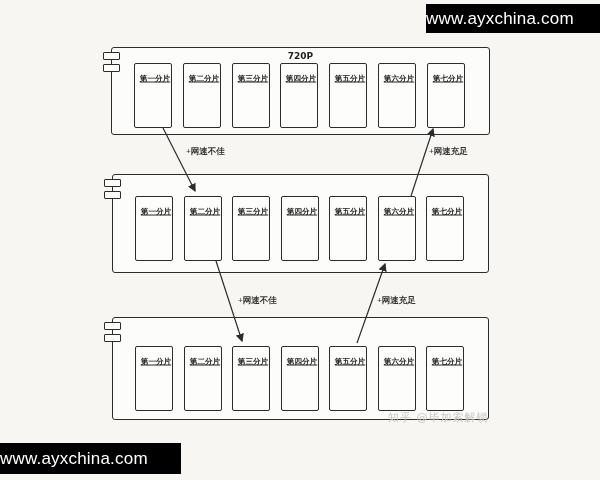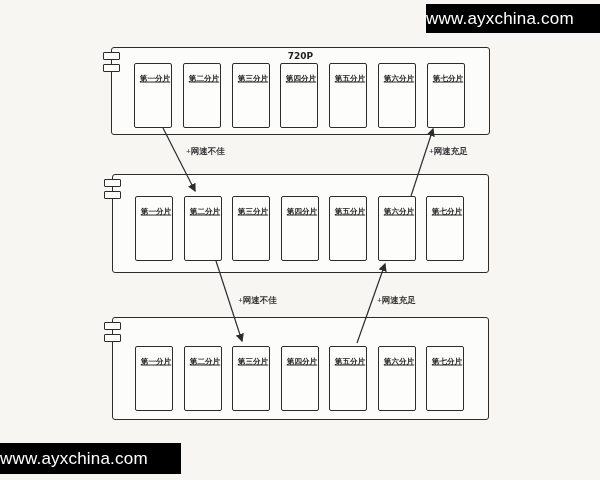--- a/index.html
+++ b/index.html
@@ -153,20 +153,21 @@
     <line x1="411" y1="196" x2="433" y2="129" stroke="#2c2c2c" stroke-width="1.2" marker-end="url(#arrhead)"></line>
     <line x1="216" y1="261" x2="242" y2="341" stroke="#2c2c2c" stroke-width="1.2" marker-end="url(#arrhead)"></line>
     <line x1="357" y1="343" x2="385" y2="264" stroke="#2c2c2c" stroke-width="1.2" marker-end="url(#arrhead)"></line>
   </svg>
 
   <div class="arrow-label" style="left:186px; top:146px;">+网速不佳</div>
   <div class="arrow-label" style="left:429px; top:146px;">+网速充足</div>
   <div class="arrow-label" style="left:238px; top:295px;">+网速不佳</div>
   <div class="arrow-label" style="left:377px; top:295px;">+网速充足</div>
 
+  <div class="watermark">知乎 @毕加索解锁</div>
 
   <div class="banner banner-top">
     <span>www.ayxchina.com</span>
   </div>
   <div class="banner banner-bottom">
     <span>www.ayxchina.com</span>
   </div>
 
 </div>
 

